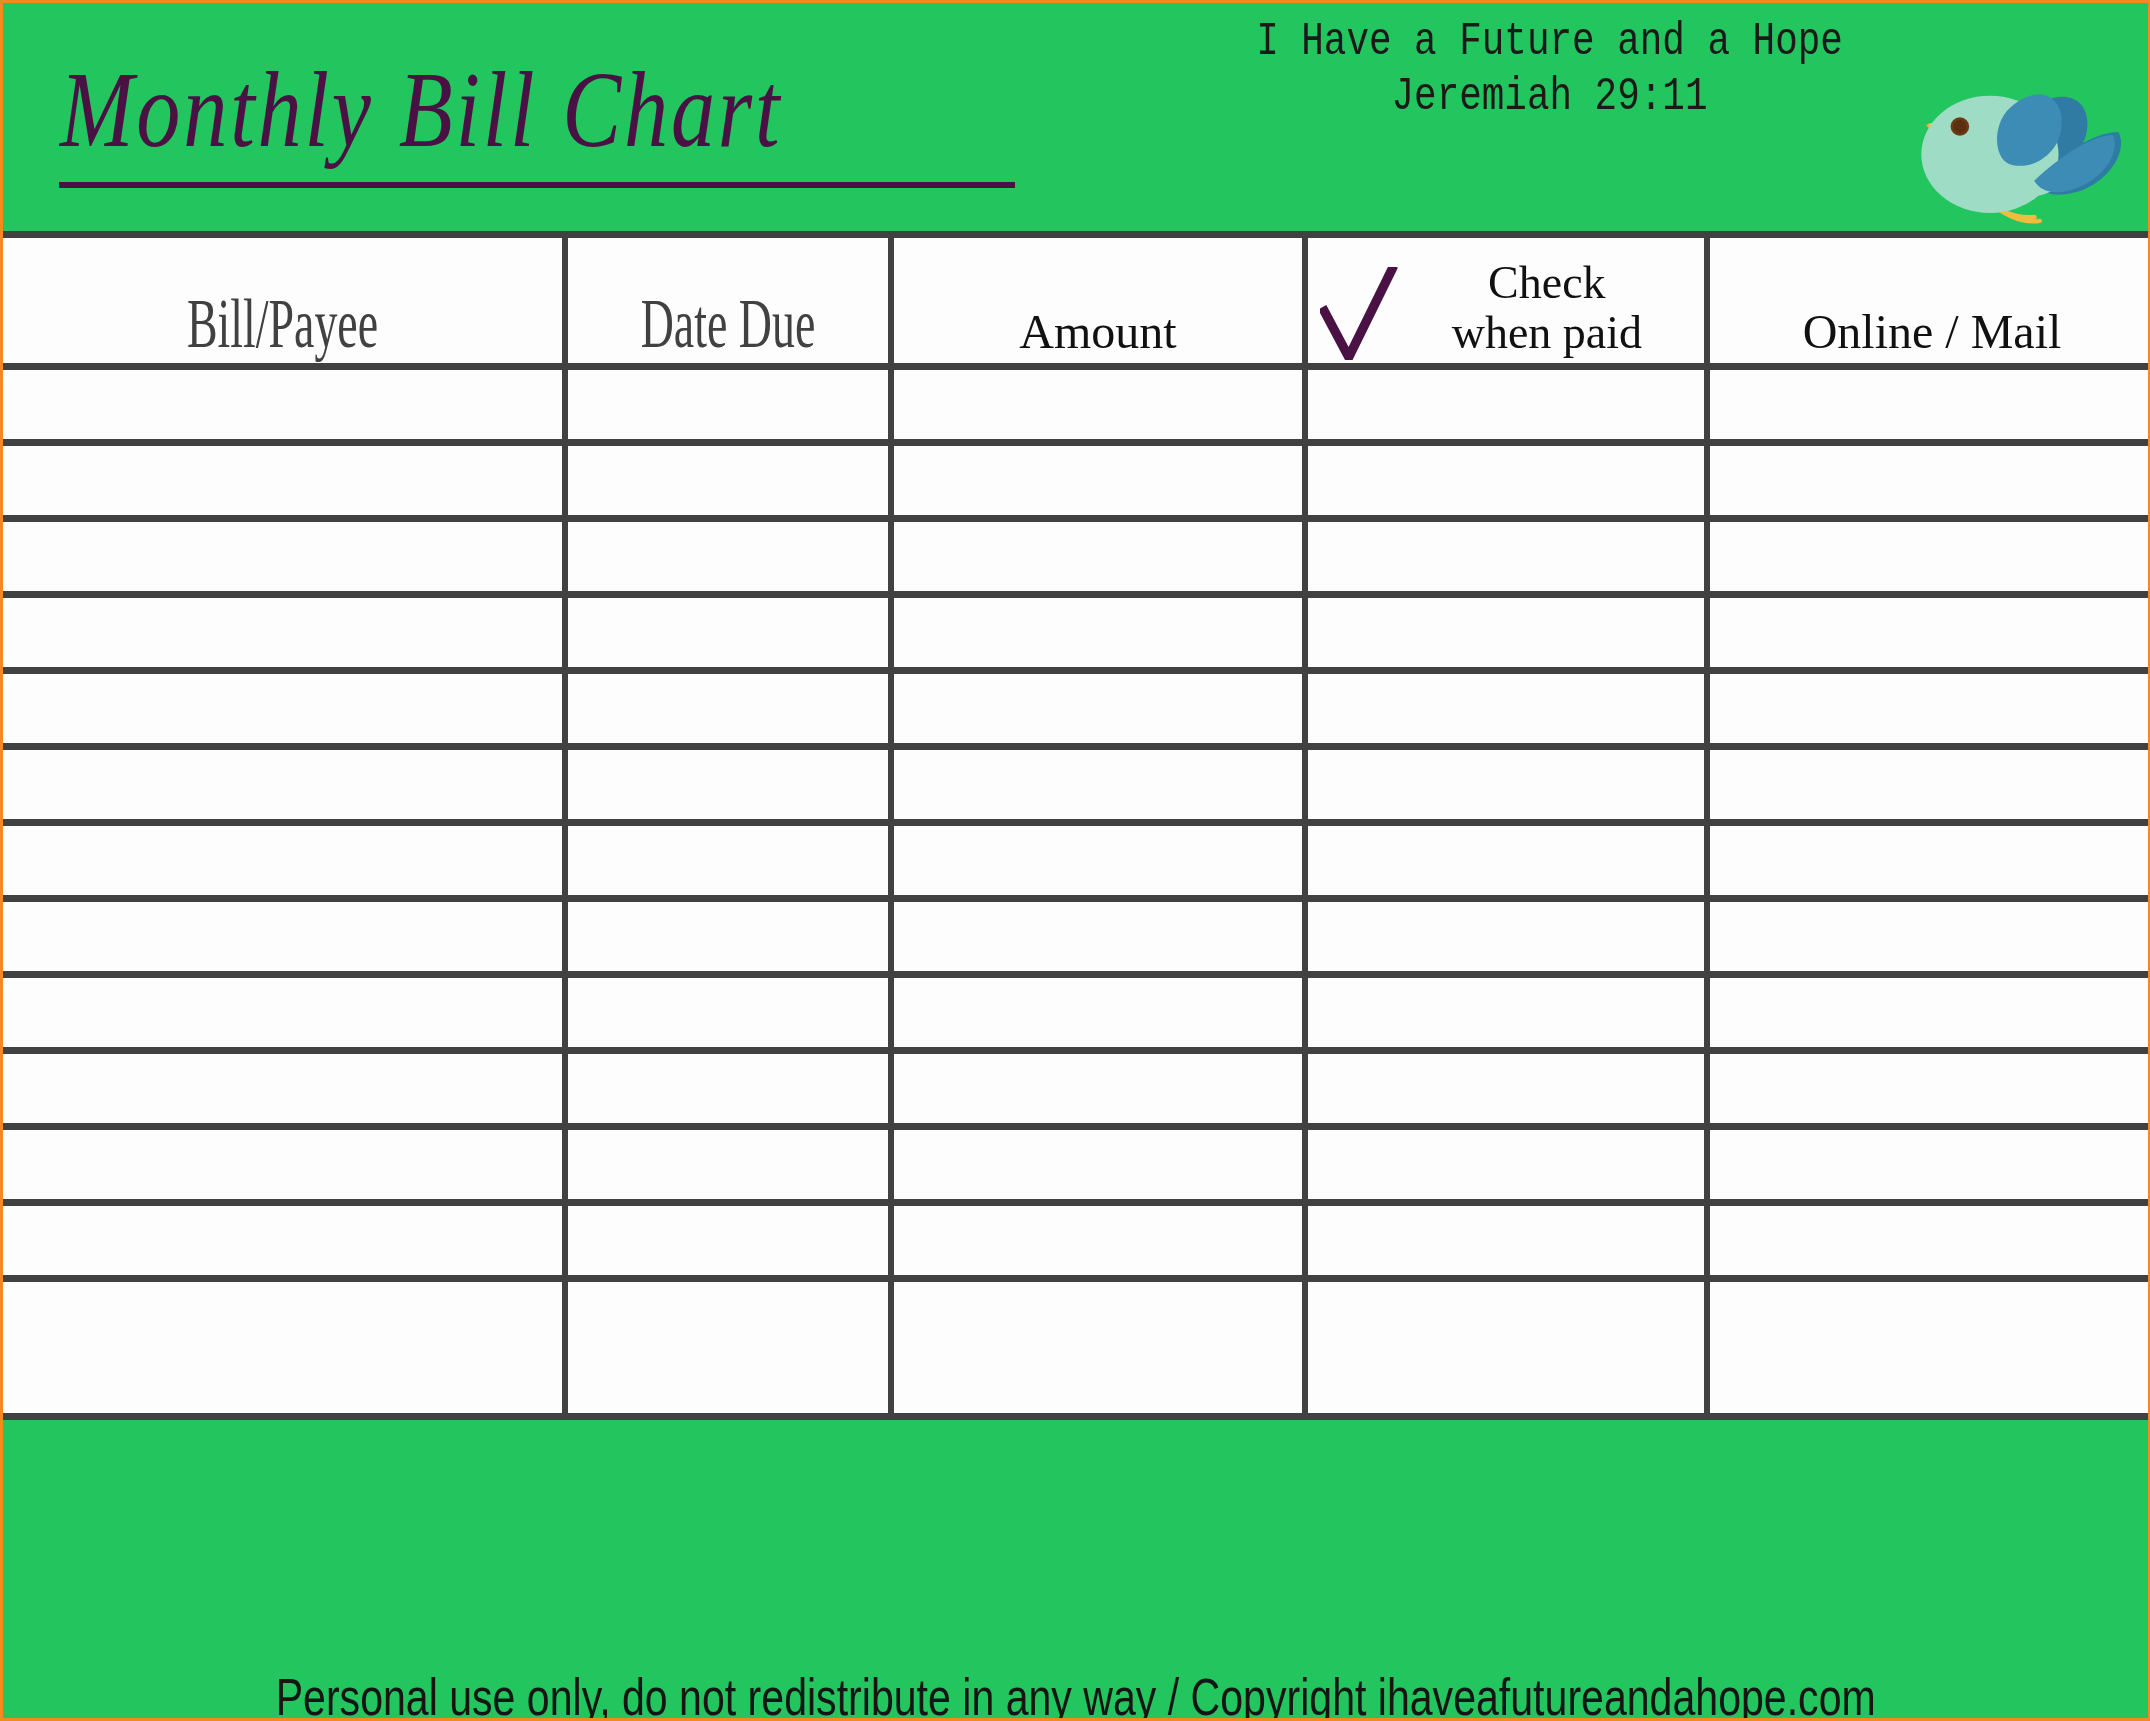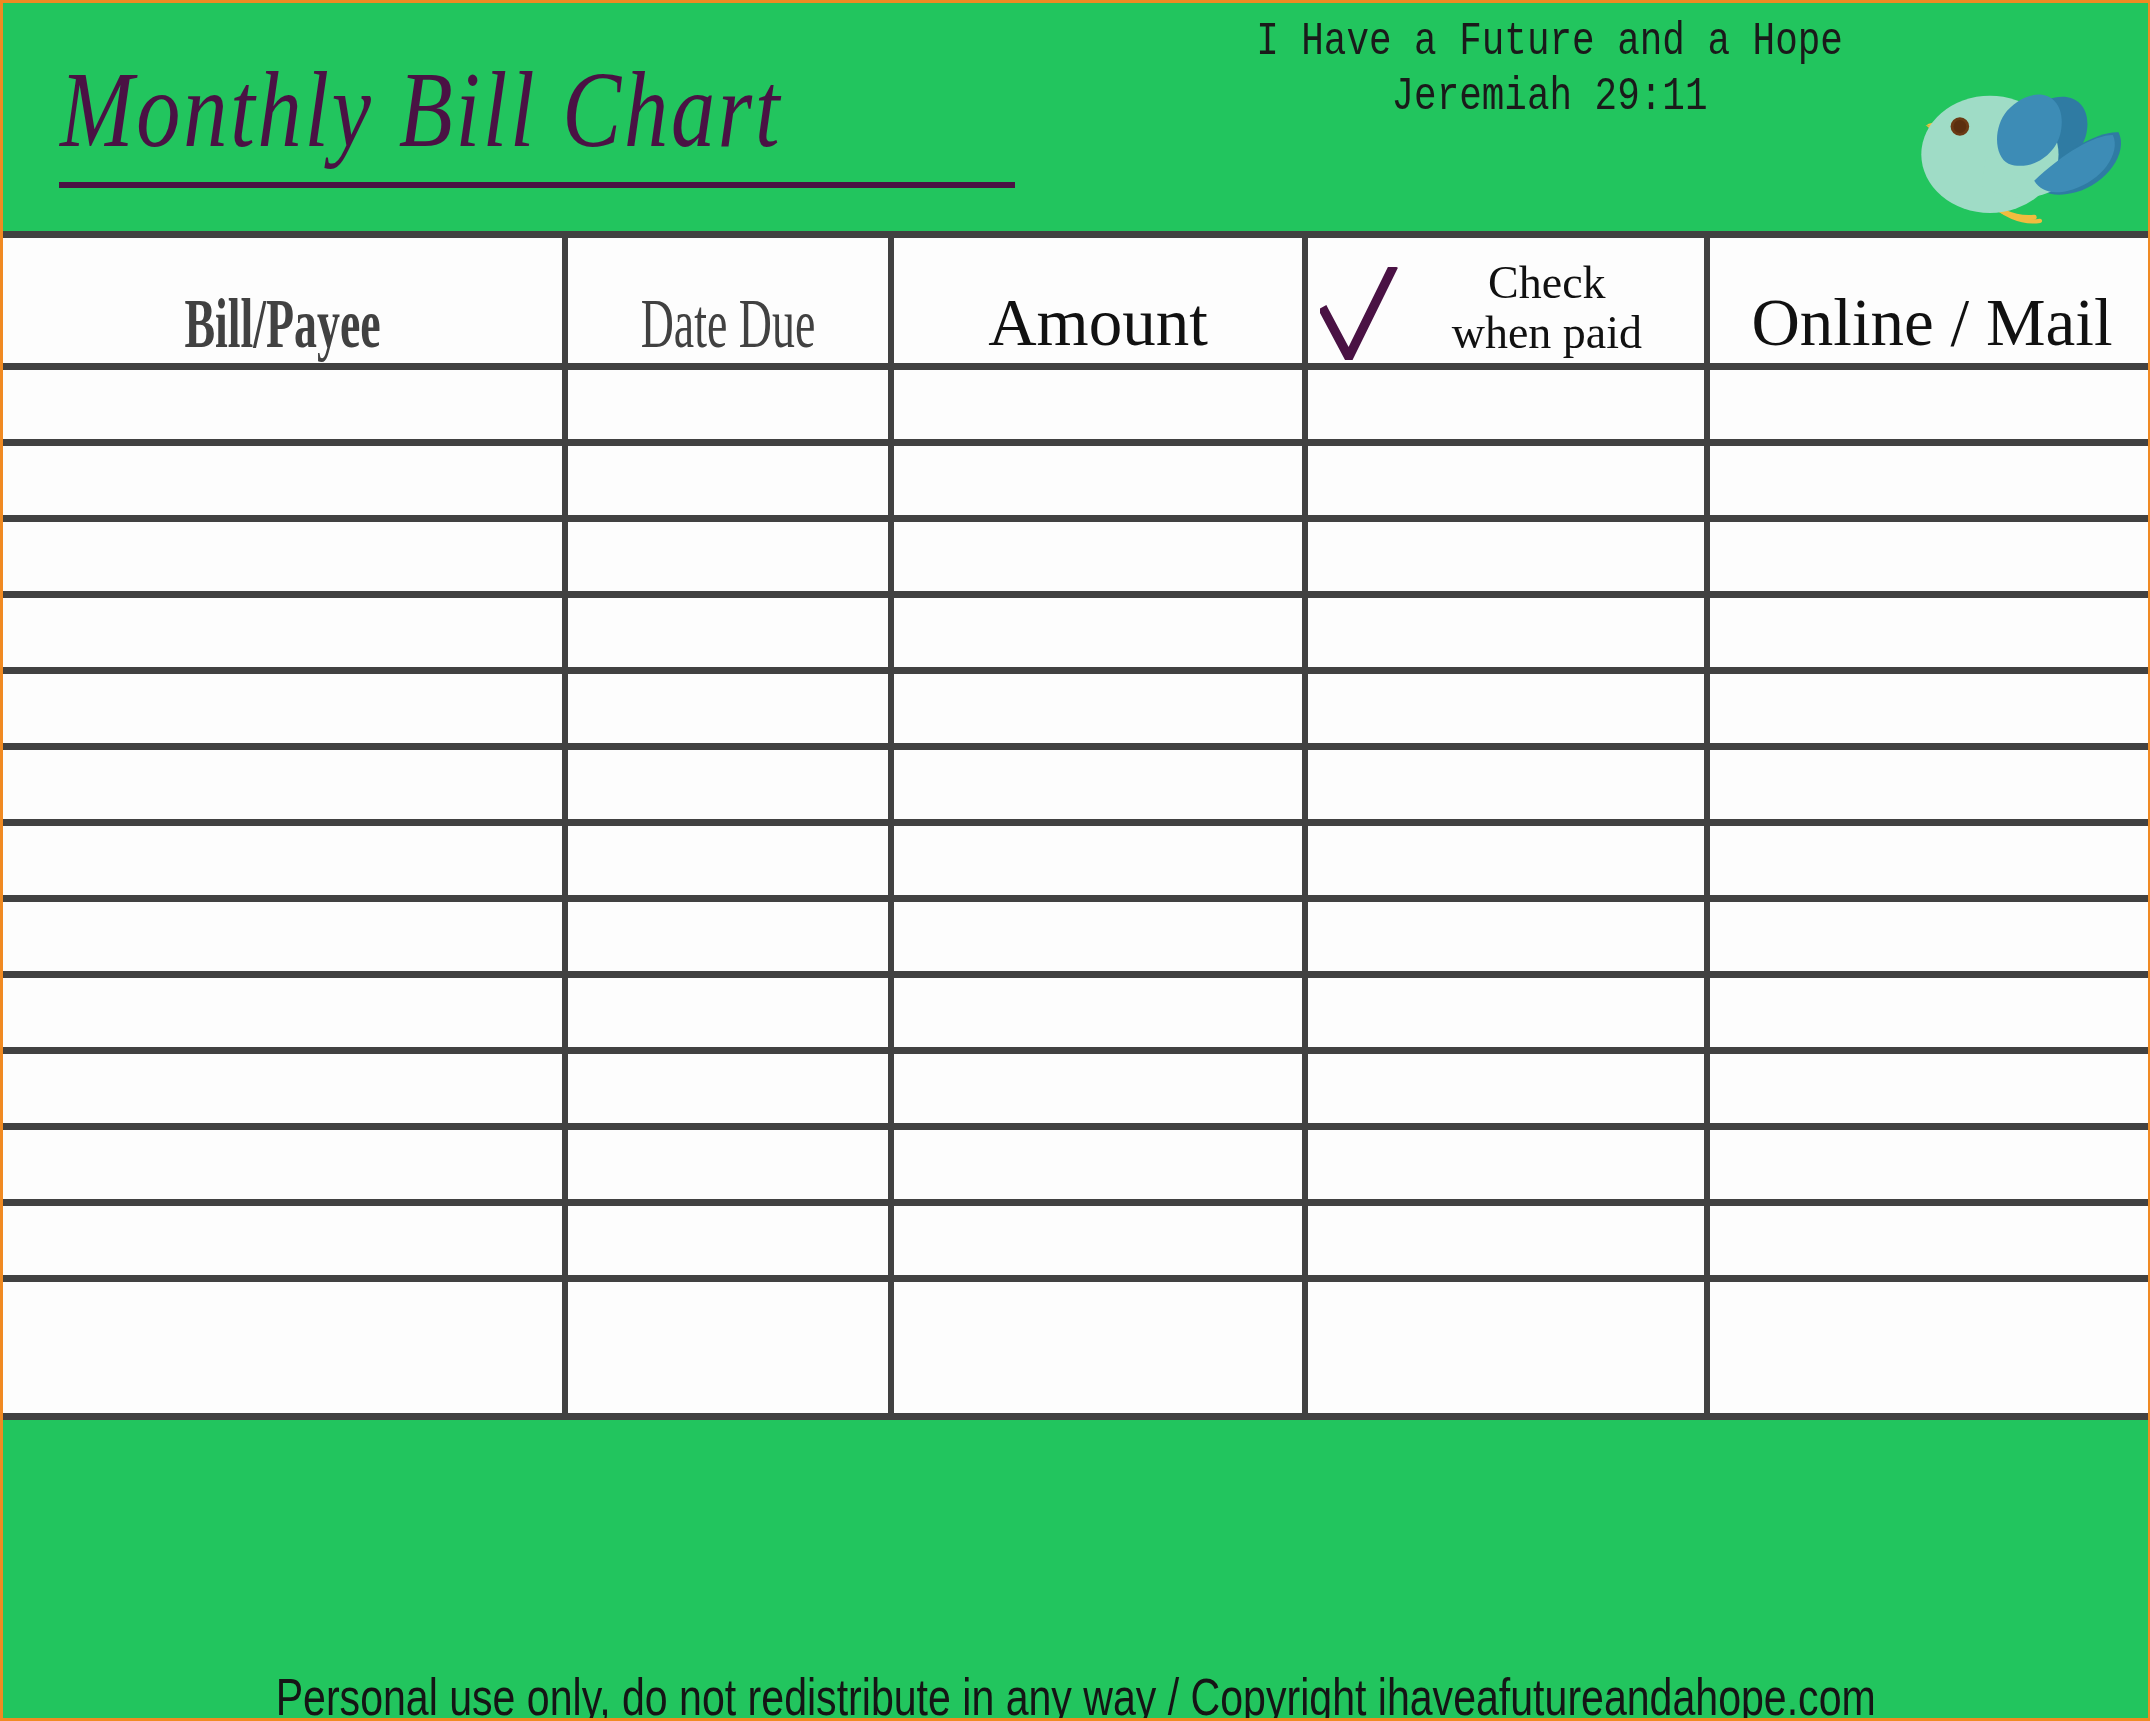--- a/index.html
+++ b/index.html
@@ -109,21 +109,21 @@
   #bill-table th,
   #bill-table td {
     border-top: 7.9px solid #414141;
     border-bottom: 7.9px solid #414141;
     border-left: 6.4px solid #414141;
     border-right: 6.4px solid #414141;
     padding: 0;
     background: #fdfdfd;
   }
   #bill-table th:first-child,
-  #bill-table td:first-child { border-left: none; font-weight: bold; }
+  #bill-table td:first-child { border-left: none; }
   #bill-table th:last-child,
   #bill-table td:last-child  { border-right: none; }
 
   thead th {
     height: 125px;
     vertical-align: bottom;
     text-align: center;
     font-weight: normal;
     color: #414141;
   }
@@ -136,21 +136,21 @@
     color: #414141;
     transform: scaleX(0.74) scaleY(1.12);
     transform-origin: center bottom;
     white-space: nowrap;
     padding-bottom: 4.3px;
   }
 
   .hdr-plain {
     display: block;
     font-family: "Liberation Serif", "DejaVu Serif", serif;
-    font-size: 67px;
+    font-size: 48px;
     line-height: 1;
     color: #111111;
     white-space: nowrap;
     padding-bottom: 7.2px;
   }
 
   .check-cellwrap {
     position: relative;
     height: 125px;
   }

